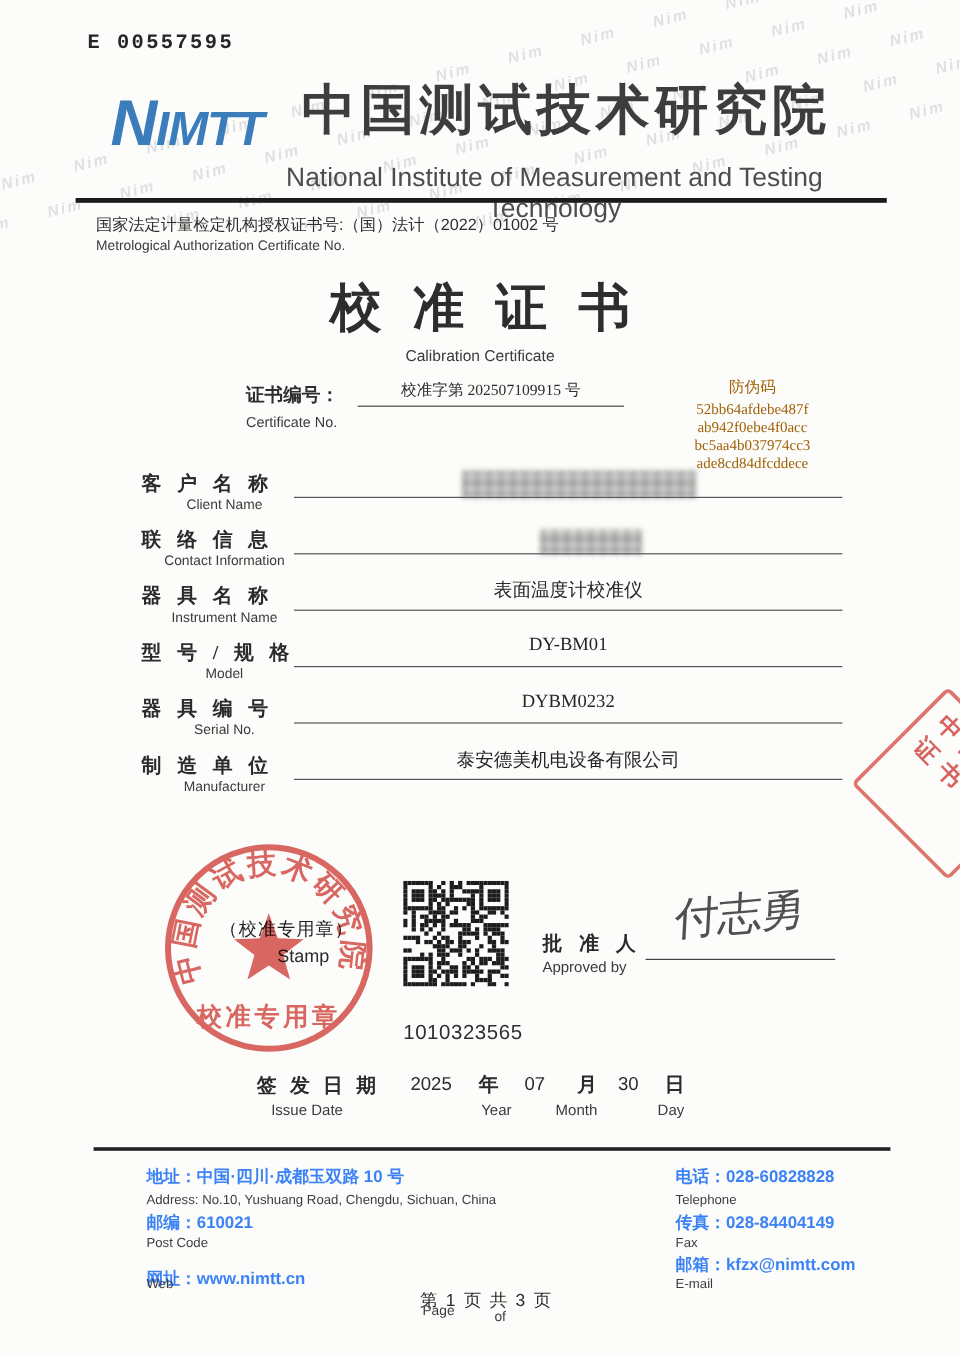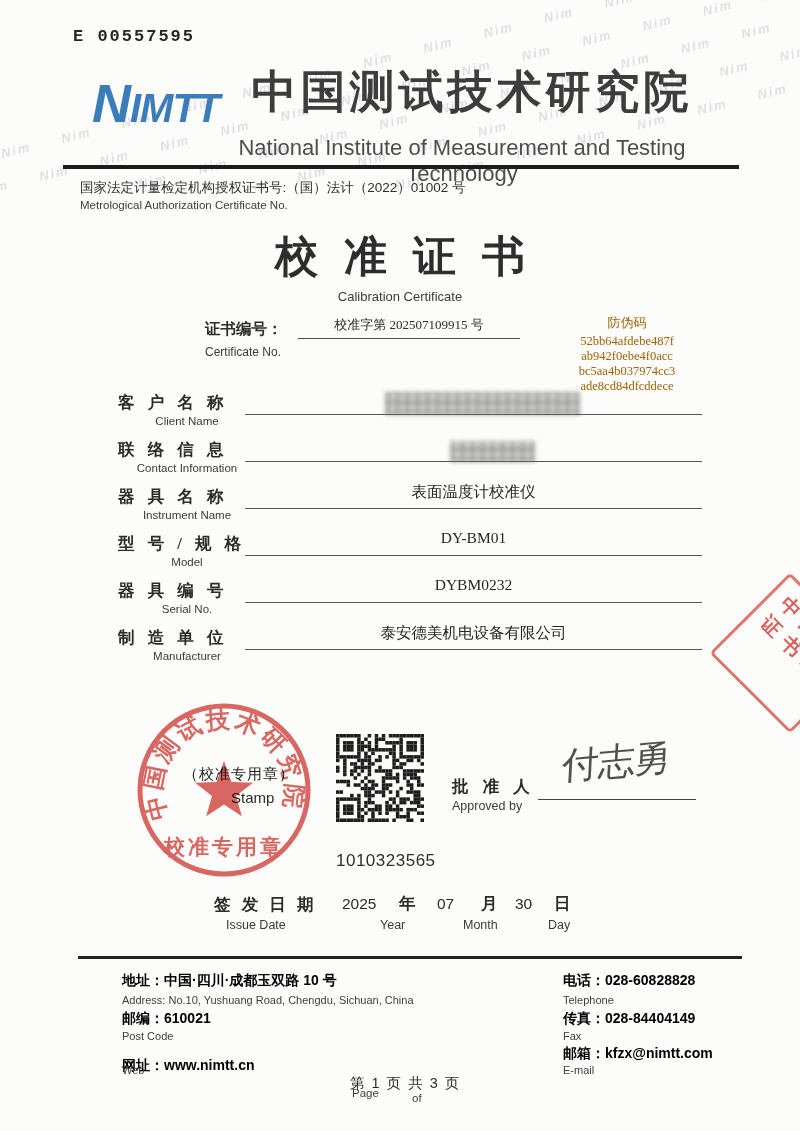--- a/index.html
+++ b/index.html
@@ -66,21 +66,21 @@
              transform:rotate(-5deg) skewX(-8deg);letter-spacing:-1px;opacity:.85;}
   
   #issue-cn{left:214px;top:894px;font-family:"Liberation Serif",serif;font-weight:700;font-size:16.5px;
             color:#2b2b2b;word-spacing:7px;}
   #issue-en{left:226px;top:918px;font-size:12.5px;color:#3a3a3a;}
   .date-v{position:absolute;top:895px;font-size:15.5px;color:#2b2b2b;font-family:"Liberation Sans",sans-serif;}
   .date-u{position:absolute;top:893px;font-family:"Liberation Serif",serif;font-weight:700;font-size:16.5px;color:#2b2b2b;}
   .date-e{position:absolute;top:918px;font-size:12.5px;color:#3a3a3a;}
   
   #rule-bottom{left:78px;top:956px;width:664px;height:2.5px;background:#222;}
-  .ft-cn{position:absolute;font-size:14px;color:#000000;font-weight:bold;white-space:nowrap;}
+  .ft-cn{position:absolute;font-size:14px;color:#3b82f6;font-weight:bold;white-space:nowrap;}
   .ft-en{position:absolute;font-size:11px;color:#3d3d3d;white-space:nowrap;}
   #page-cn{left:350px;top:1074px;font-size:14.5px;color:#2b2b2b;word-spacing:3px;}
   #page-en-l{left:352px;top:1087px;font-size:11.5px;color:#3d3d3d;}
   #page-en-r{left:412px;top:1092px;font-size:11.5px;color:#3d3d3d;}
 </style>
 </head>
 <body>
 
 <div id="watermark">
     <div class="wm-row" style="top: -8px; left: -80px;">Nim Nim Nim Nim Nim Nim Nim Nim Nim Nim Nim Nim Nim Nim Nim Nim Nim Nim Nim Nim Nim Nim Nim Nim Nim Nim Nim Nim </div>
@@ -505,21 +505,21 @@
 
 <div class="abs" id="approve-cn">批 准 人</div>
 <div class="abs" id="approve-en">Approved by</div>
 <div class="abs" id="approve-line"></div>
 <div class="abs" id="signature">付志勇</div>
 
 <div class="abs" id="issue-cn">签 发 日 期</div>
 <div class="abs" id="issue-en">Issue Date</div>
 <span class="date-v" style="left:342px;">2025</span>
 <span class="date-u" style="left:399px;">年</span>
-<span class="date-e" style="left:380px;">Year</span>
+<span class="date-e" style="left:401px;">Year</span>
 <span class="date-v" style="left:437px;">07</span>
 <span class="date-u" style="left:481px;">月</span>
 <span class="date-e" style="left:463px;">Month</span>
 <span class="date-v" style="left:515px;">30</span>
 <span class="date-u" style="left:554px;">日</span>
 <span class="date-e" style="left:548px;">Day</span>
 
 <div class="abs" id="rule-bottom"></div>
 
 <div class="ft-cn" style="left:122px;top:972px;">地址：中国·四川·成都玉双路 10 号</div>

